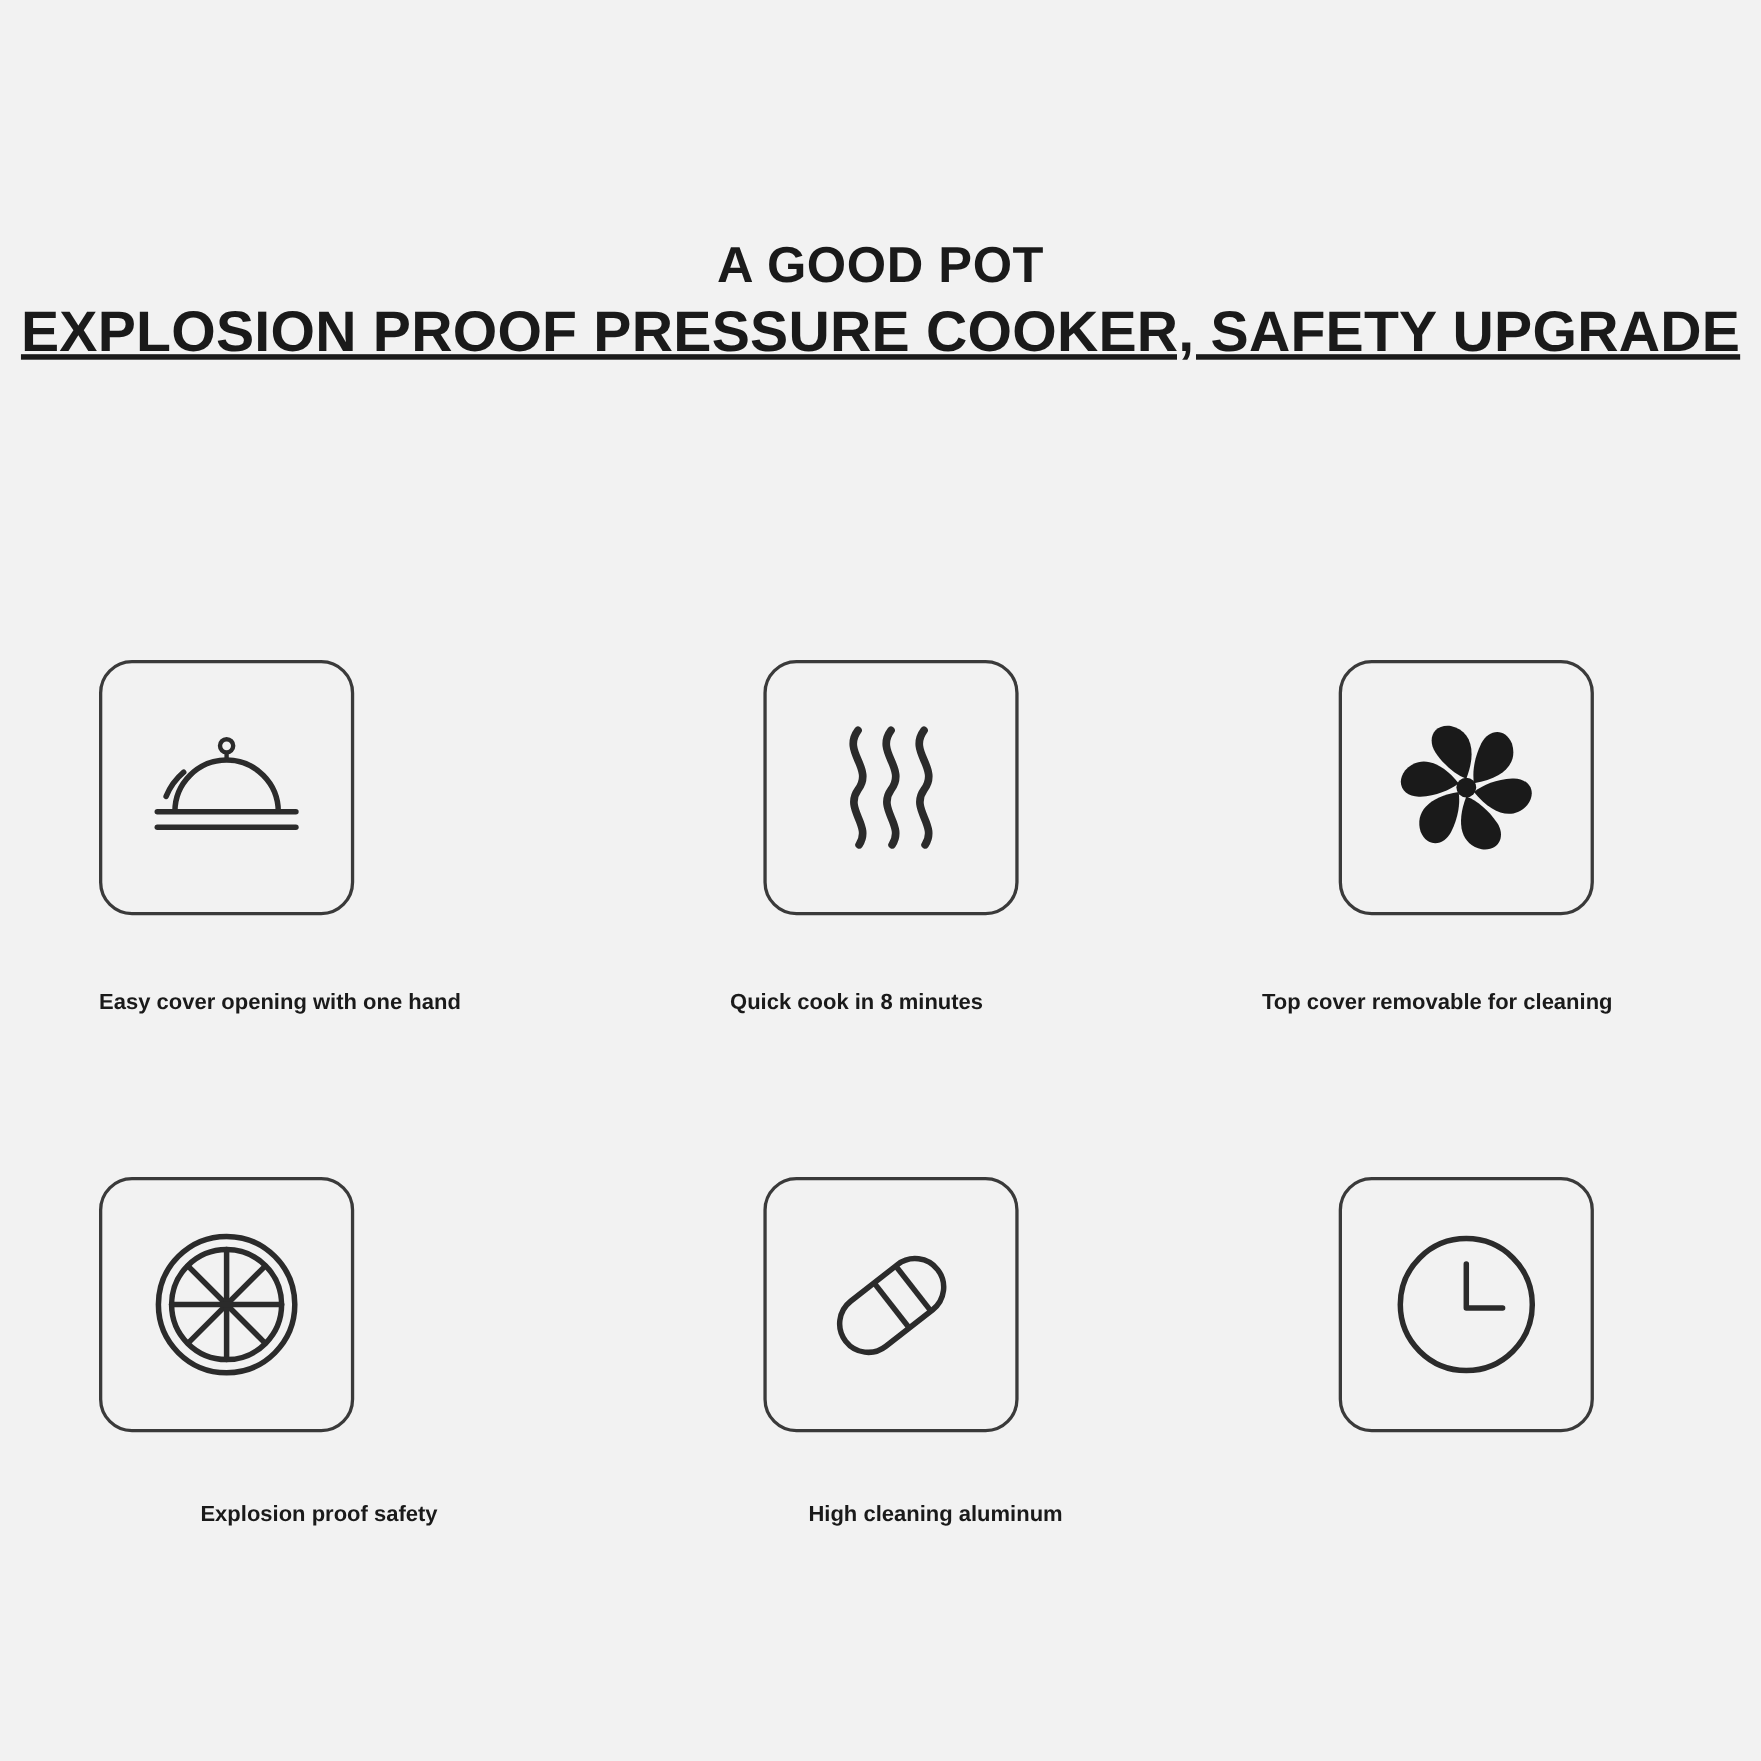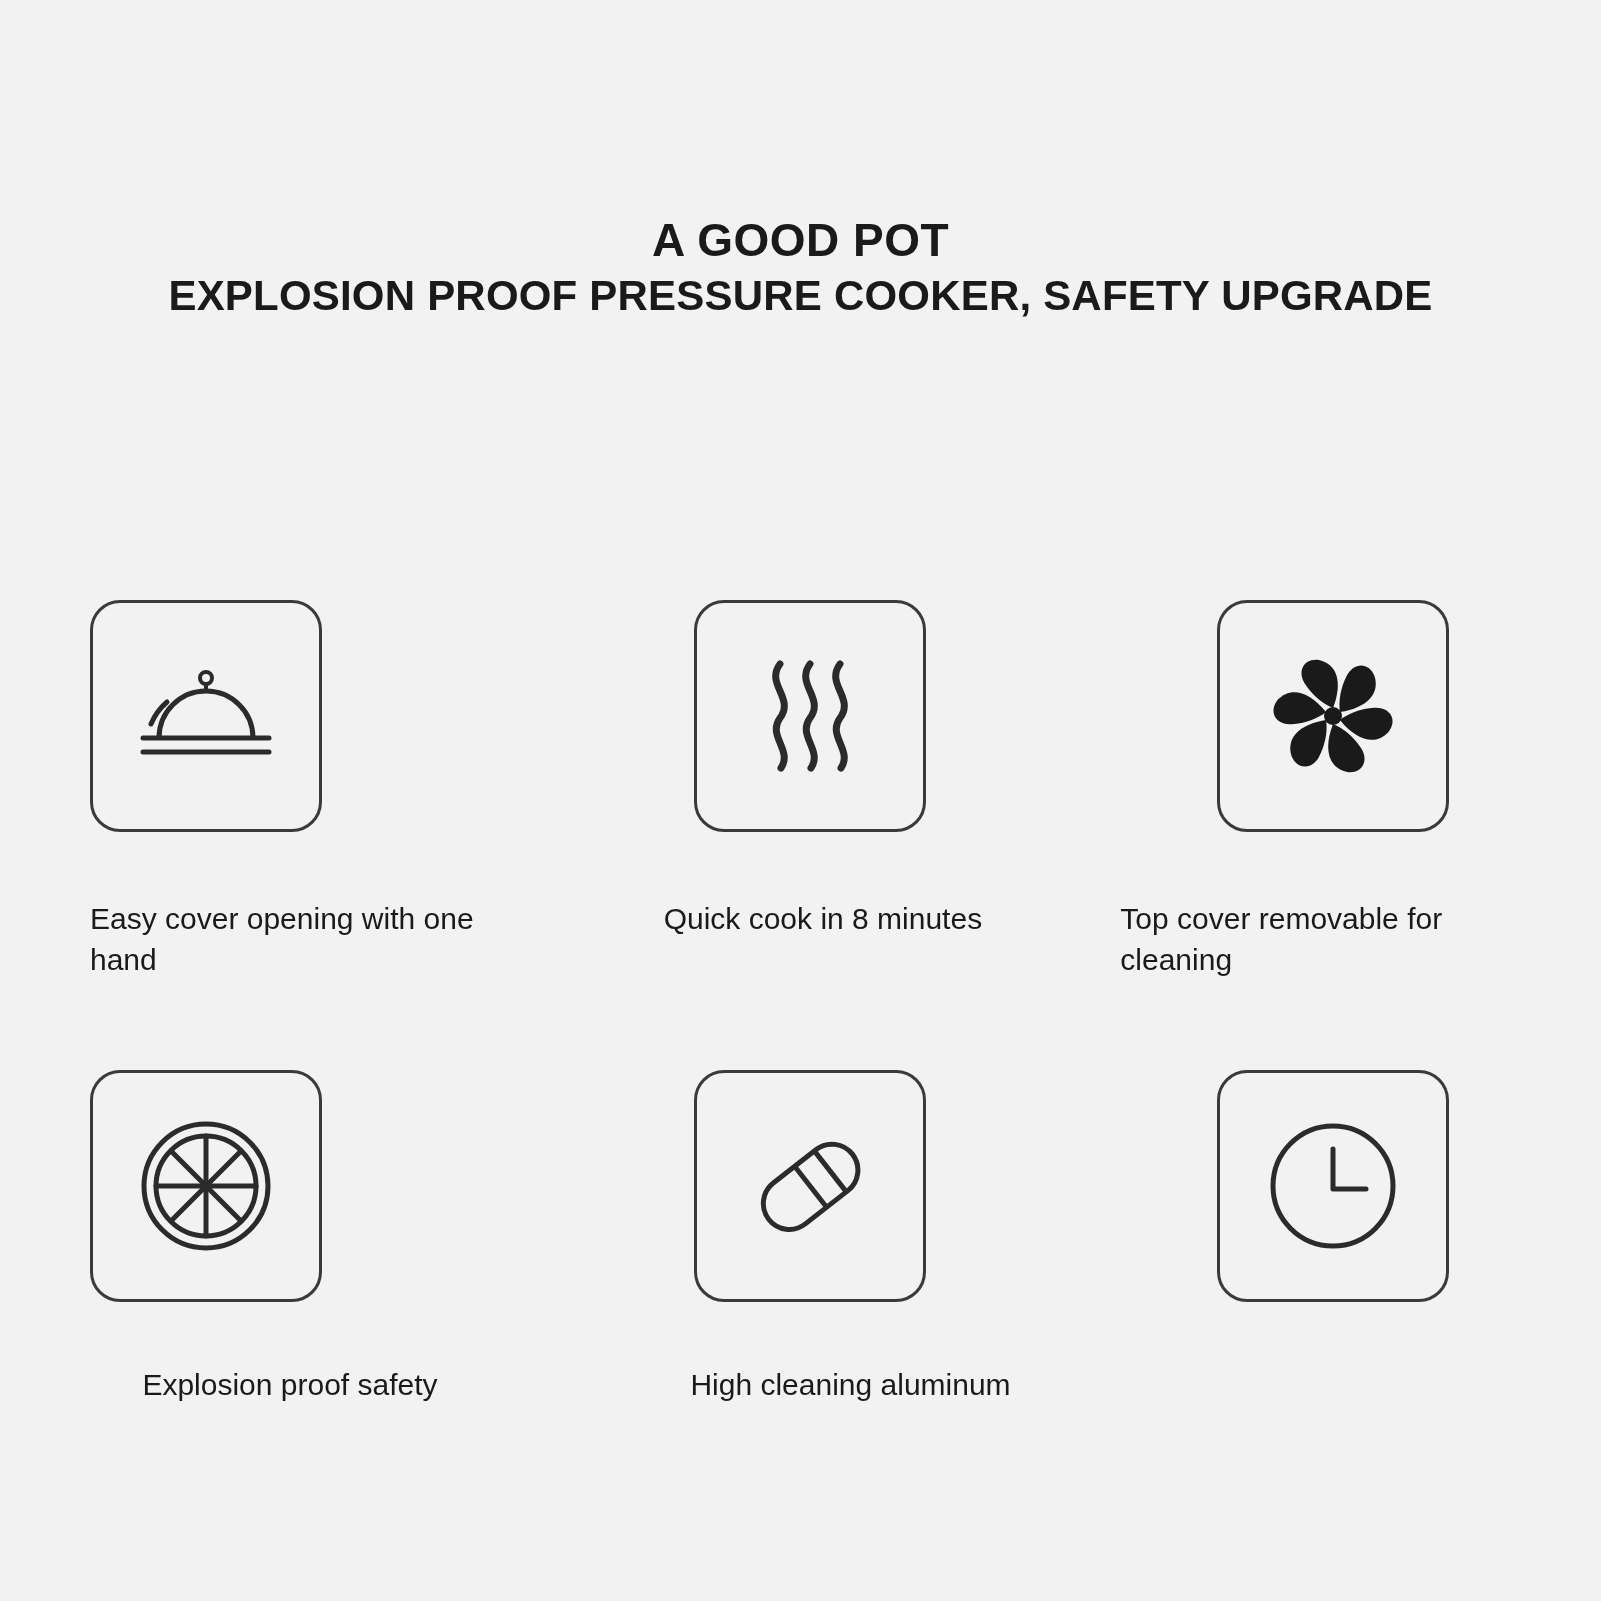--- a/index.html
+++ b/index.html
@@ -28,25 +28,26 @@
     text-align: center;
   }
   .headline .line1 {
     font-size: 46px;
     font-weight: bold;
     letter-spacing: 0.5px;
     line-height: 1.25;
     margin: 0;
   }
   .headline .line2 {
-    font-size: 42px;
+    font-size: 52px;
     font-weight: bold;
     letter-spacing: 0.2px;
     line-height: 1.25;
     margin: 0;
+    text-decoration: underline;
   }
   .grid {
     position: absolute;
     top: 600px;
     left: 0;
     width: 1601px;
     display: grid;
     grid-template-columns: repeat(3, 1fr);
     grid-template-rows: 470px 470px;
     padding: 0 90px;
@@ -65,31 +66,31 @@
     background: transparent;
   }
   .cell.c2 .icon-box, .cell.c5 .icon-box {
     margin-left: 130px;
   }
   .cell.c3 .icon-box, .cell.c6 .icon-box {
     margin-left: 180px;
   }
   .caption {
     margin-top: 66px;
-    font-size: 30px;
-    font-weight: normal;
+    font-size: 20px;
+    font-weight: bold;
     line-height: 1.38;
     max-width: 400px;
   }
   .cell.c2 .caption, .cell.c5 .caption {
     margin-left: 100px;
     max-width: 420px;
   }
   .cell.c3 .caption, .cell.c6 .caption {
-    margin-left: 83px;
+    margin-left: 110px;
     max-width: 520px;
   }
   .cell.c4 .caption, .cell.c5 .caption, .cell.c6 .caption {
     margin-top: 62px;
     text-align: center;
   }
   svg { display: block; }
 </style>
 </head>
 <body>

